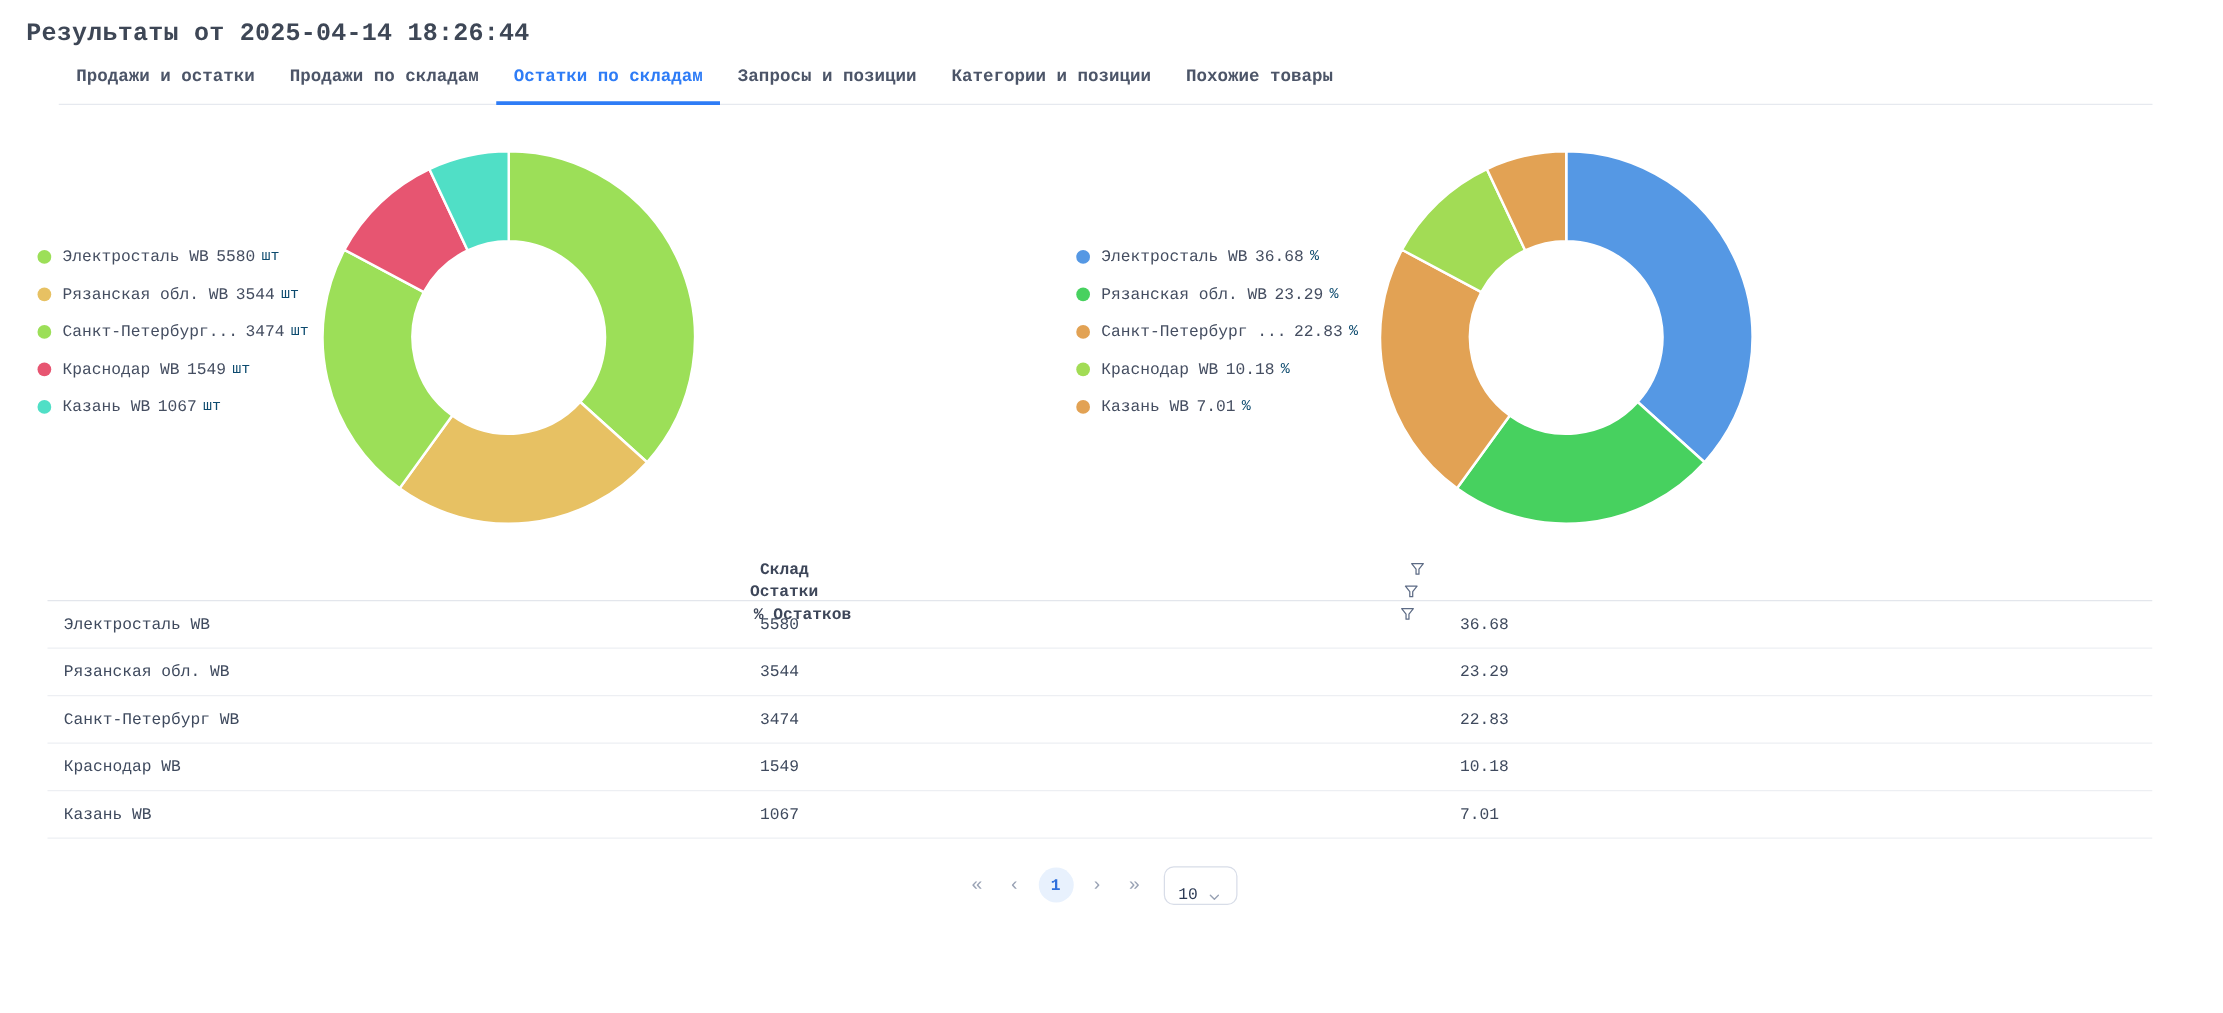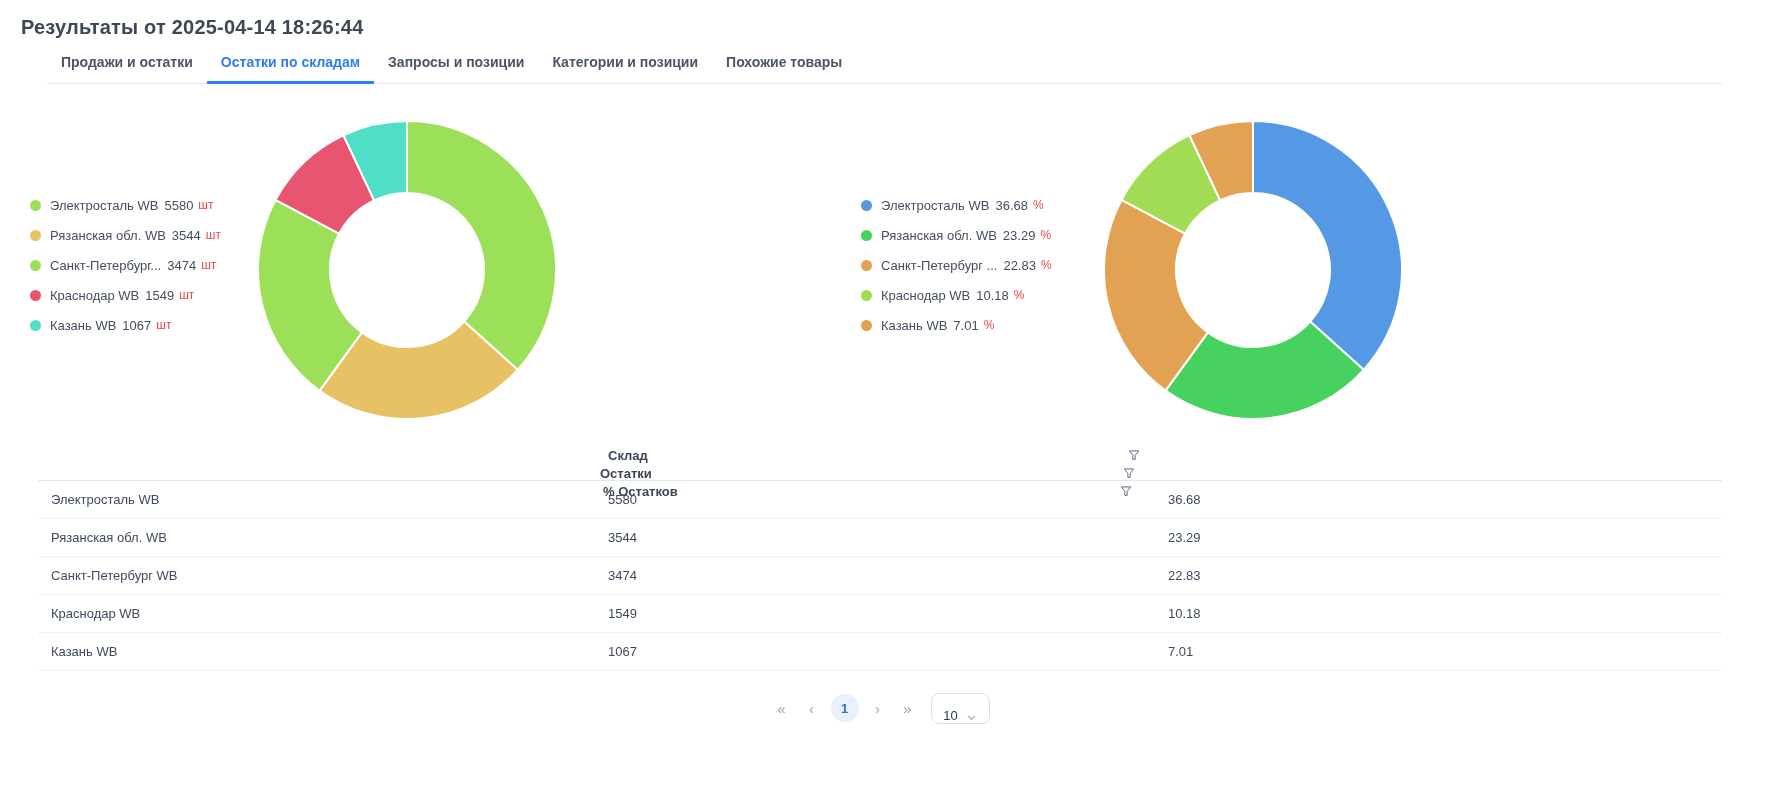--- a/index.html
+++ b/index.html
@@ -1,19 +1,19 @@
 <!DOCTYPE html>
 <html><head>
 <meta charset="utf-8">
 <style>
   * { margin:0; padding:0; box-sizing:border-box; }
   html,body { background:#ffffff; }
   #app {
     position:relative; width:1722px; height:810px; overflow:hidden;
-    background:#ffffff; font-family:Liberation Sans, sans-serif;
+    background:#ffffff; font-family:Liberation Mono, monospace;
     color:#434d61;
   }
   .page-title {
     position:absolute; left:21px; top:16px;
     font-size:20px; font-weight:700; color:#3e4756; letter-spacing:.2px;
   }
   
   .tabs {
     position:absolute; left:47px; top:44px; width:1679px;
     display:flex; align-items:flex-end;
@@ -27,21 +27,21 @@
   }
   .tab.active { color:#2e7cf6; border-bottom-color:#2e7cf6;text-align:center; }
   
   .legend { position:absolute; }
   #legend-0 { left:30px; top:190px; }
   #legend-1 { left:861px; top:190px; }
   .legend-item { display:flex; align-items:center; height:30px; cursor:pointer; }
   .legend-dot { width:11px; height:11px; border-radius:50%; margin-right:9px; flex:none; }
   .legend-name { font-size:13px; color:#454e61; }
   .legend-value { font-size:13px; color:#454e61; margin-left:6px; }
-  .legend-unit { font-size:12px; color:#ef4444; margin-left:5px; }
+  .legend-unit { font-size:12px; color:#0c4a6e; margin-left:5px; }
   
   .donut { position:absolute; width:300px; height:300px; }
   #donut-0 { left:257px; top:120px; }
   #donut-1 { left:1103px; top:120px; }
   
   .table { position:absolute; left:38px; top:446px; width:1684px; }
   .thead { display:flex; height:35px; align-items:center; border-bottom:1px solid #e3e6ec;flex-direction:column; }
   .th {
     display:flex; align-items:center; justify-content:space-between;
     font-size:13px; font-weight:700; color:#3d4659; padding-right:22px;
@@ -87,20 +87,21 @@
 </style>
 </head>
 <body>
 
 <div id="app">
 
   <h1 class="page-title">Результаты от 2025-04-14 18:26:44</h1>
 
   <nav class="tabs">
     <button class="tab">Продажи и остатки</button>
+    <button class="tab">Продажи по складам</button>
     <button class="tab active">Остатки по складам</button>
     <button class="tab">Запросы и позиции</button>
     <button class="tab">Категории и позиции</button>
     <button class="tab">Похожие товары</button>
   </nav>
 
   <div class="legend" id="legend-0">
     <div class="legend-item">
       <span class="legend-dot" style="background: rgb(156, 223, 88);"></span>
       <span class="legend-name">Электросталь WB</span>

